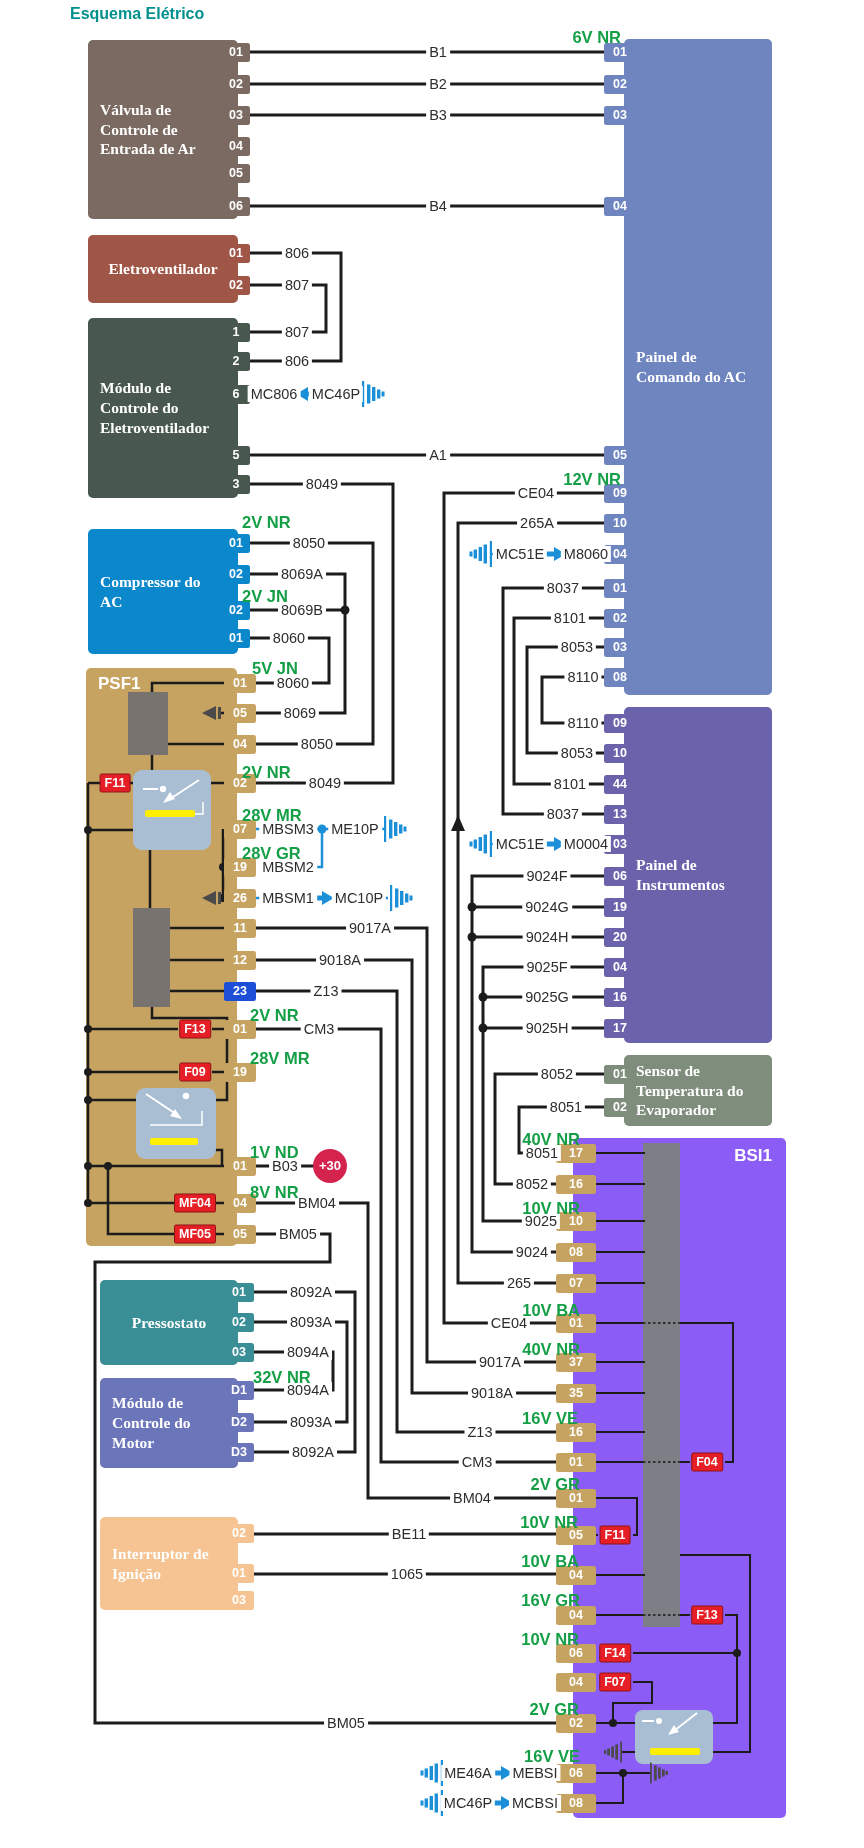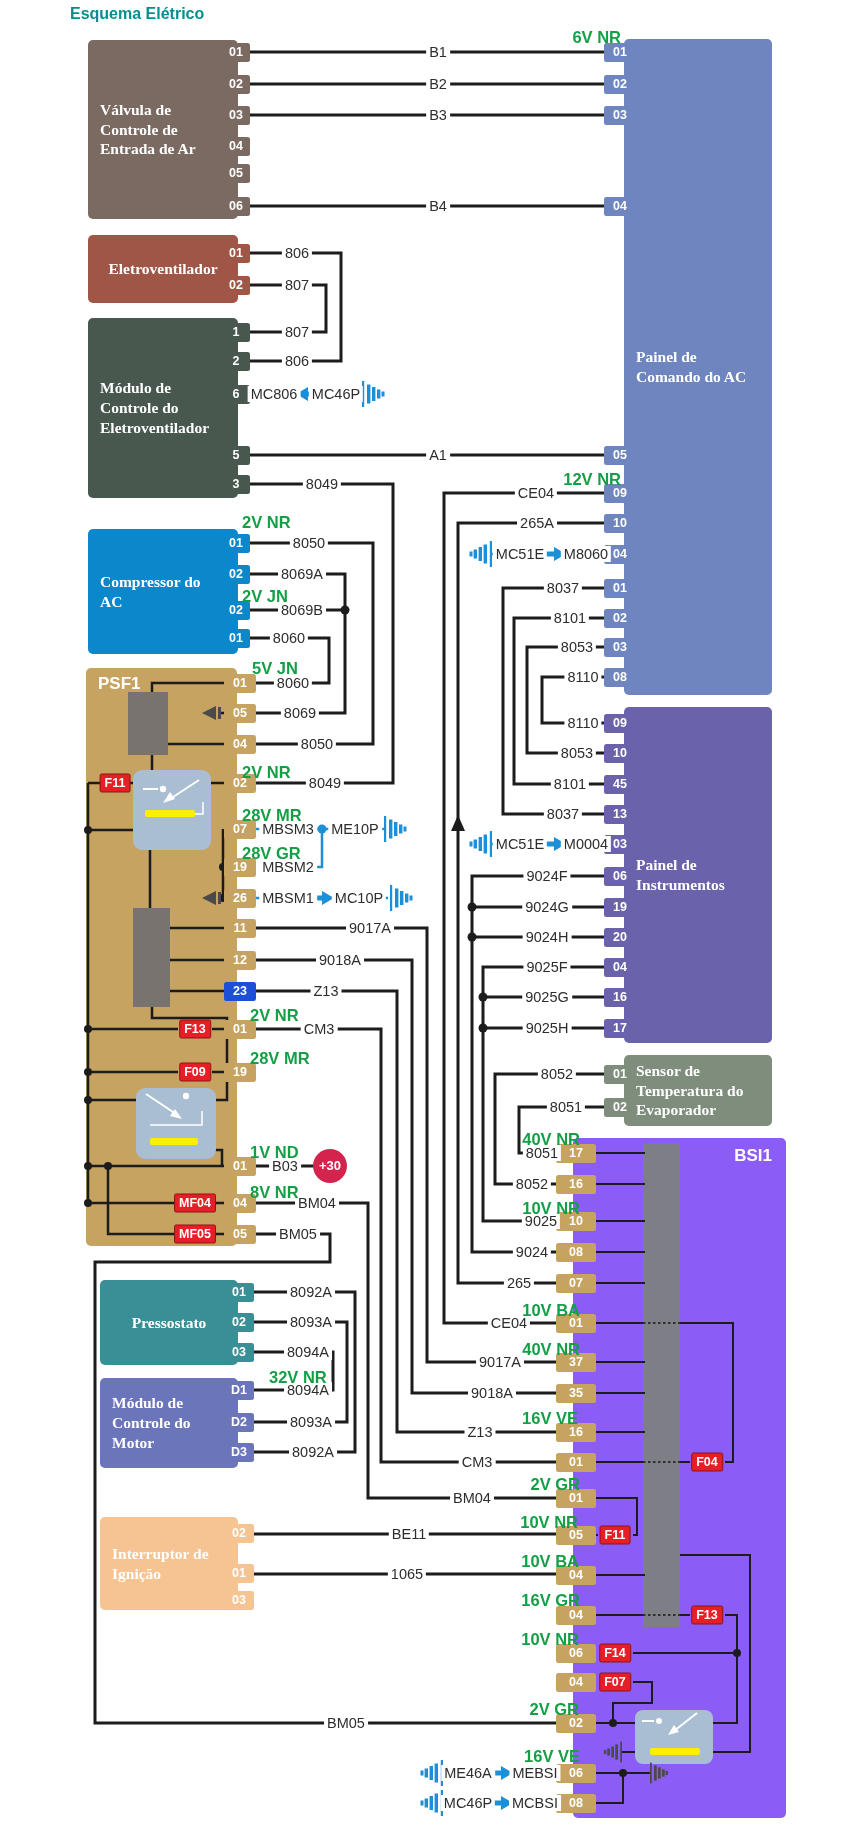--- a/index.html
+++ b/index.html
@@ -315,21 +315,21 @@
     <div class="pin" style="left: 604px; top: 544.5px; width: 32px; background: rgb(110, 133, 191);">04</div>
     <div class="pin" style="left: 604px; top: 578.5px; width: 32px; background: rgb(110, 133, 191);">01</div>
     <div class="pin" style="left: 604px; top: 608.5px; width: 32px; background: rgb(110, 133, 191);">02</div>
     <div class="pin" style="left: 604px; top: 637.5px; width: 32px; background: rgb(110, 133, 191);">03</div>
     <div class="pin" style="left: 604px; top: 667.5px; width: 32px; background: rgb(110, 133, 191);">08</div>
     <div class="block" style="left: 624px; top: 707px; width: 148px; height: 336px; background: rgb(106, 99, 171);">
       <span class="block-label">Painel de Instrumentos</span>
     </div>
     <div class="pin" style="left: 604px; top: 713.5px; width: 32px; background: rgb(106, 99, 171);">09</div>
     <div class="pin" style="left: 604px; top: 743.5px; width: 32px; background: rgb(106, 99, 171);">10</div>
-    <div class="pin" style="left: 604px; top: 774.5px; width: 32px; background: rgb(106, 99, 171);">45</div>
+    <div class="pin" style="left: 604px; top: 774.5px; width: 32px; background: rgb(106, 99, 171);">44</div>
     <div class="pin" style="left: 604px; top: 804.5px; width: 32px; background: rgb(106, 99, 171);">13</div>
     <div class="pin" style="left: 604px; top: 834.5px; width: 32px; background: rgb(106, 99, 171);">03</div>
     <div class="pin" style="left: 604px; top: 866.5px; width: 32px; background: rgb(106, 99, 171);">06</div>
     <div class="pin" style="left: 604px; top: 897.5px; width: 32px; background: rgb(106, 99, 171);">19</div>
     <div class="pin" style="left: 604px; top: 927.5px; width: 32px; background: rgb(106, 99, 171);">20</div>
     <div class="pin" style="left: 604px; top: 957.5px; width: 32px; background: rgb(106, 99, 171);">04</div>
     <div class="pin" style="left: 604px; top: 987.5px; width: 32px; background: rgb(106, 99, 171);">16</div>
     <div class="pin" style="left: 604px; top: 1018.5px; width: 32px; background: rgb(106, 99, 171);">17</div>
     <div class="block" style="left: 624px; top: 1055px; width: 148px; height: 71px; background: rgb(127, 141, 124);">
       <span class="block-label">Sensor de Temperatura do Evaporador</span>
@@ -439,21 +439,21 @@
     <div class="glabel" style="left: 242px; top: 522px; transform: translate(0px, -50%);">2V NR</div>
     <div class="glabel" style="left: 242px; top: 596px; transform: translate(0px, -50%);">2V JN</div>
     <div class="glabel" style="left: 252px; top: 668px; transform: translate(0px, -50%);">5V JN</div>
     <div class="glabel" style="left: 242px; top: 772px; transform: translate(0px, -50%);">2V NR</div>
     <div class="glabel" style="left: 242px; top: 815px; transform: translate(0px, -50%);">28V MR</div>
     <div class="glabel" style="left: 242px; top: 853px; transform: translate(0px, -50%);">28V GR</div>
     <div class="glabel" style="left: 250px; top: 1015px; transform: translate(0px, -50%);">2V NR</div>
     <div class="glabel" style="left: 250px; top: 1058px; transform: translate(0px, -50%);">28V MR</div>
     <div class="glabel" style="left: 250px; top: 1152px; transform: translate(0px, -50%);">1V ND</div>
     <div class="glabel" style="left: 250px; top: 1192px; transform: translate(0px, -50%);">8V NR</div>
-    <div class="glabel" style="left: 269px; top: 1377px; transform: translate(0px, -50%);">32V NR</div>
+    <div class="glabel" style="left: 253px; top: 1377px; transform: translate(0px, -50%);">32V NR</div>
     <div class="glabel" style="left: 621px; top: 37px; transform: translate(-100%, -50%);">6V NR</div>
     <div class="glabel" style="left: 621px; top: 479px; transform: translate(-100%, -50%);">12V NR</div>
     <div class="glabel" style="left: 580px; top: 1139px; transform: translate(-100%, -50%);">40V NR</div>
     <div class="glabel" style="left: 580px; top: 1208px; transform: translate(-100%, -50%);">10V NR</div>
     <div class="glabel" style="left: 580px; top: 1310px; transform: translate(-100%, -50%);">10V BA</div>
     <div class="glabel" style="left: 580px; top: 1349px; transform: translate(-100%, -50%);">40V NR</div>
     <div class="glabel" style="left: 578px; top: 1418px; transform: translate(-100%, -50%);">16V VE</div>
     <div class="glabel" style="left: 580px; top: 1484px; transform: translate(-100%, -50%);">2V GR</div>
     <div class="glabel" style="left: 578px; top: 1522px; transform: translate(-100%, -50%);">10V NR</div>
     <div class="glabel" style="left: 579px; top: 1561px; transform: translate(-100%, -50%);">10V BA</div>

